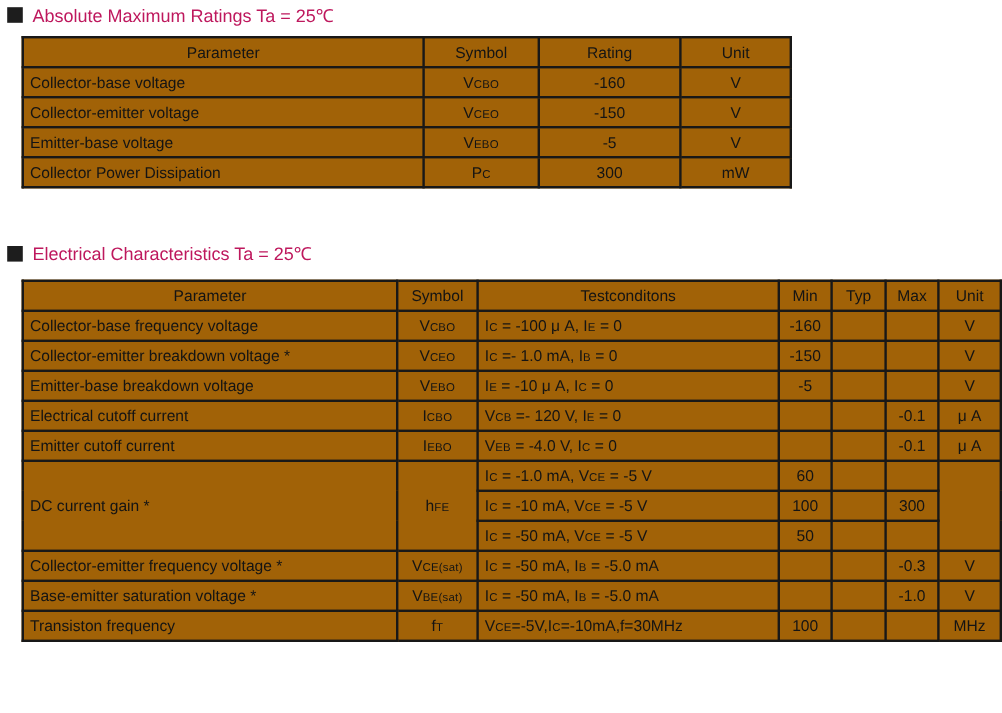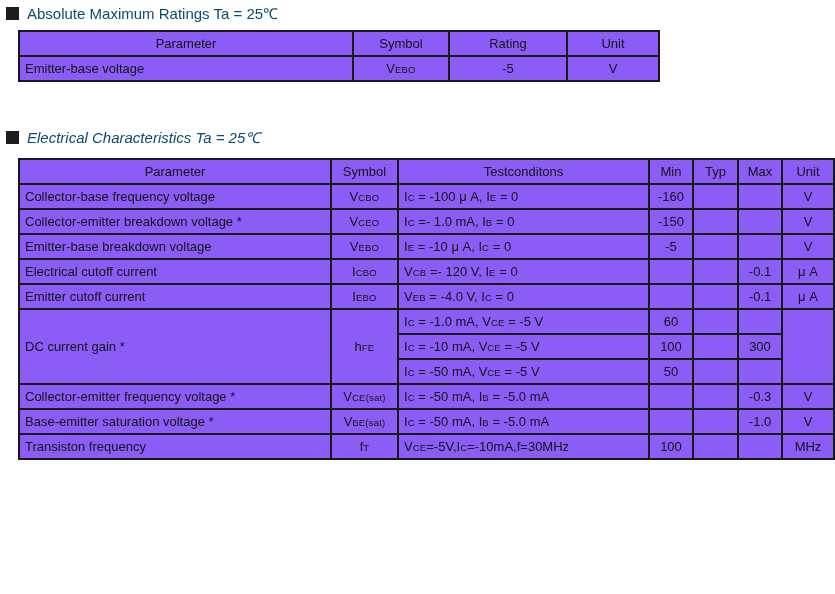--- a/index.html
+++ b/index.html
@@ -9,38 +9,38 @@
     width: 835px;
     height: 594px;
     font-family: "Liberation Sans", sans-serif;
     color: #141414;
     overflow: hidden;
   }
   .section-title {
     font-size: 15px;
     line-height: 18px;
     white-space: nowrap;
-    color: #0c4a6e;
+    color: #be185d;
   }
   .section-title .bullet {
     display: inline-block;
     width: 13px;
     height: 13px;
     background: #1d1d1d;
     margin-right: 8px;
     vertical-align: -1px;
   }
   #title-abs { margin: 5px 0 0 6px; }
-  #title-elec { margin: 47px 0 0 6px; font-style: italic; }
+  #title-elec { margin: 47px 0 0 6px; }
 
   table {
     border-collapse: collapse;
     table-layout: fixed;
     margin-left: 18px;
-    background: #8b5cf6;
+    background: #a16207;
   }
   #abs-table  { margin-top: 7px;  width: 640px; }
   #elec-table { margin-top: 11px; width: 815px; }
 
   th, td {
     border: 2px solid #181818;
     font-size: 13px;
     font-weight: normal;
     text-align: center;
     vertical-align: middle;
@@ -82,24 +82,42 @@
 <thead>
       <tr>
         <th>Parameter</th>
         <th>Symbol</th>
         <th>Rating</th>
         <th>Unit</th>
       </tr>
     </thead>
     <tbody>
       <tr>
+        <td class="left">Collector-base voltage</td>
+        <td>V<span class="sb">CBO</span></td>
+        <td>-160</td>
+        <td>V</td>
+      </tr>
+      <tr>
+        <td class="left">Collector-emitter voltage</td>
+        <td>V<span class="sb">CEO</span></td>
+        <td>-150</td>
+        <td>V</td>
+      </tr>
+      <tr>
         <td class="left">Emitter-base voltage</td>
         <td>V<span class="sb">EBO</span></td>
         <td>-5</td>
         <td>V</td>
+      </tr>
+      <tr>
+        <td class="left">Collector Power Dissipation</td>
+        <td>P<span class="sb">C</span></td>
+        <td>300</td>
+        <td>mW</td>
       </tr>
     </tbody>
   </table>
 
 <div id="title-elec" class="section-title">
   <span class="bullet"></span><span>Electrical Characteristics Ta = 25℃</span>
 </div>
 
 <table id="elec-table">
   <colgroup>

